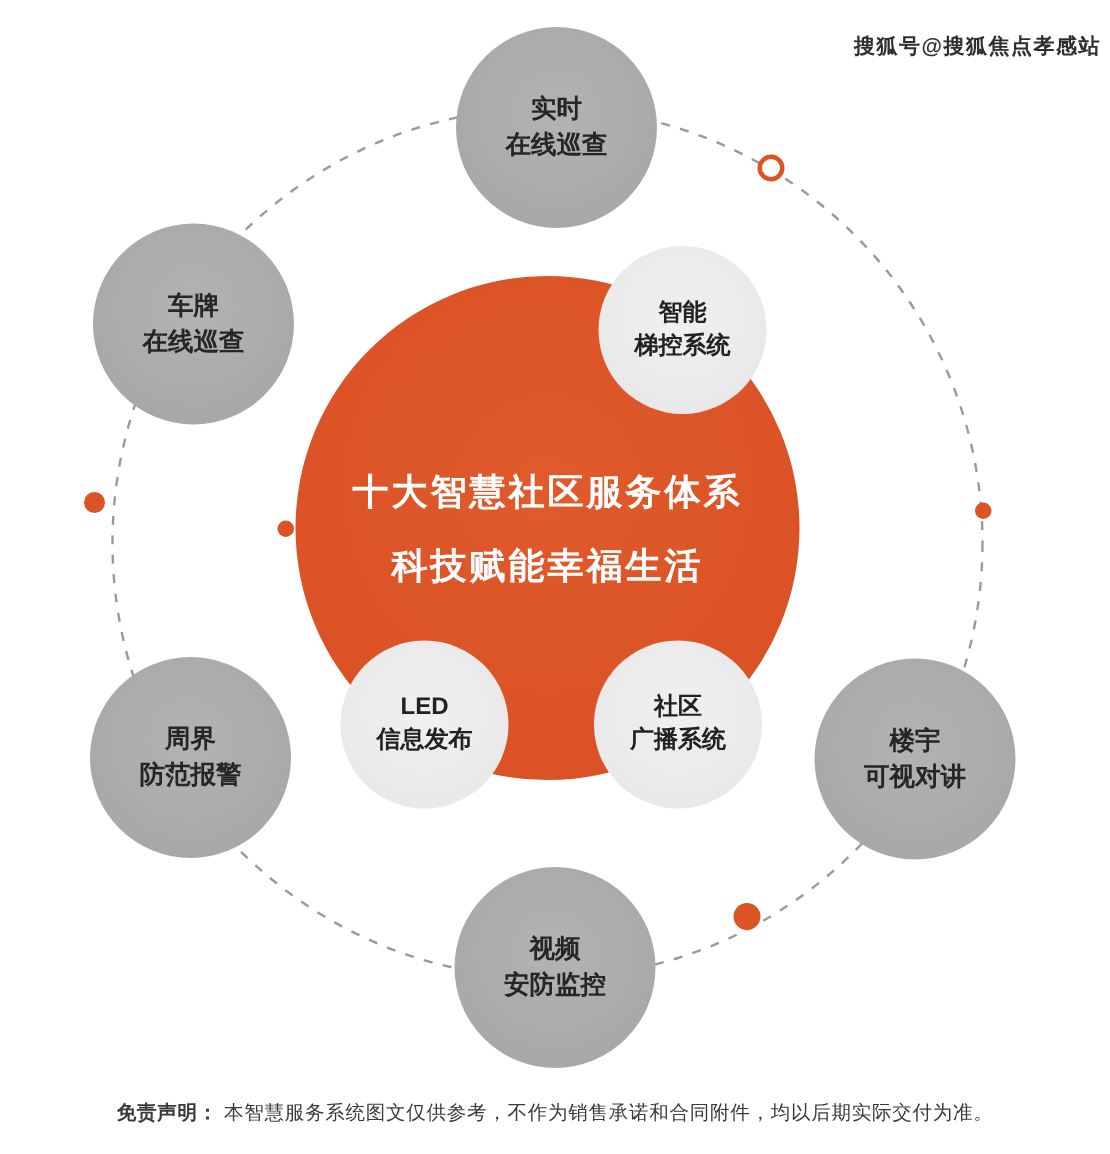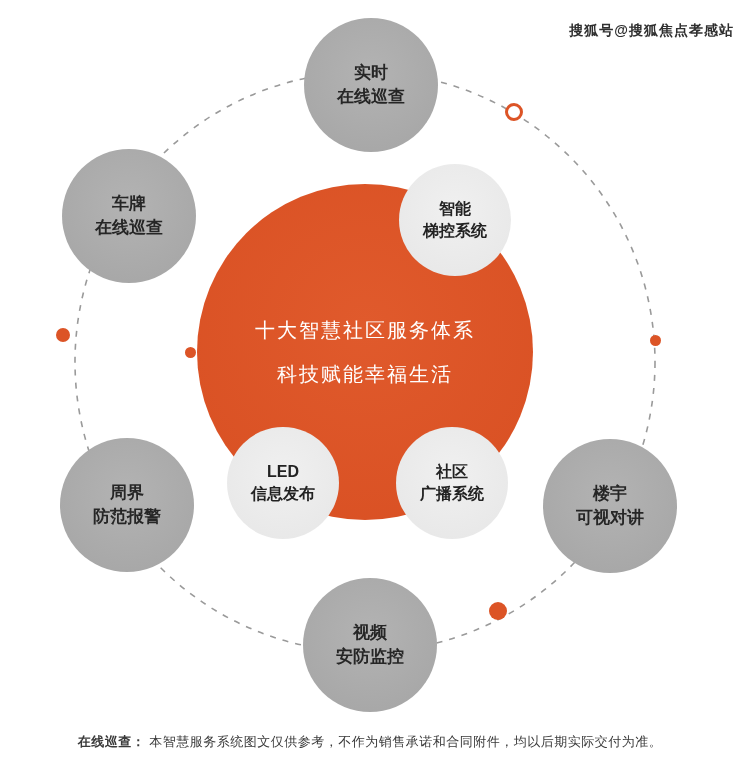--- a/index.html
+++ b/index.html
@@ -25,21 +25,21 @@
     background:#ffffff; border:3px solid #DC5426;
   }
   .center-circle {
     position:absolute; left:197px; top:184px;
     width:336px; height:336px; border-radius:50%;
     background:radial-gradient(circle at 50% 42%, #E05A2C 0%, #D84F22 100%);
     display:flex; flex-direction:column; align-items:center; justify-content:center;
     gap:17px;
   }
   .center-line {
-    color:#ffffff; font-size:20px; font-weight:normal; letter-spacing:2px;
+    color:#ffffff; font-size:24px; font-weight:bold; letter-spacing:2px;
     white-space:nowrap;
   }
   .node {
     position:absolute; border-radius:50%;
     display:flex; flex-direction:column; align-items:center; justify-content:center;
     text-align:right; font-weight:bold; line-height:1.4; white-space:nowrap;
   }
   .node.inner {
     width:112px; height:112px;
     background:radial-gradient(circle at 50% 42%, #F0F0F0 0%, #E6E6E6 100%);
@@ -125,16 +125,16 @@
     <div>可视对讲</div>
   </div>
   <div class="node outer n-video">
     <div>视频</div>
     <div>安防监控</div>
   </div>
 
   <div class="watermark">搜狐号@搜狐焦点孝感站</div>
 
   <div class="disclaimer">
-    <span class="lbl">在线巡查：</span><span>本智慧服务系统图文仅供参考，不作为销售承诺和合同附件，均以后期实际交付为准。</span>
+    <span class="lbl">免责声明：</span><span>本智慧服务系统图文仅供参考，不作为销售承诺和合同附件，均以后期实际交付为准。</span>
   </div>
 
 </div>
 
 </body></html>

